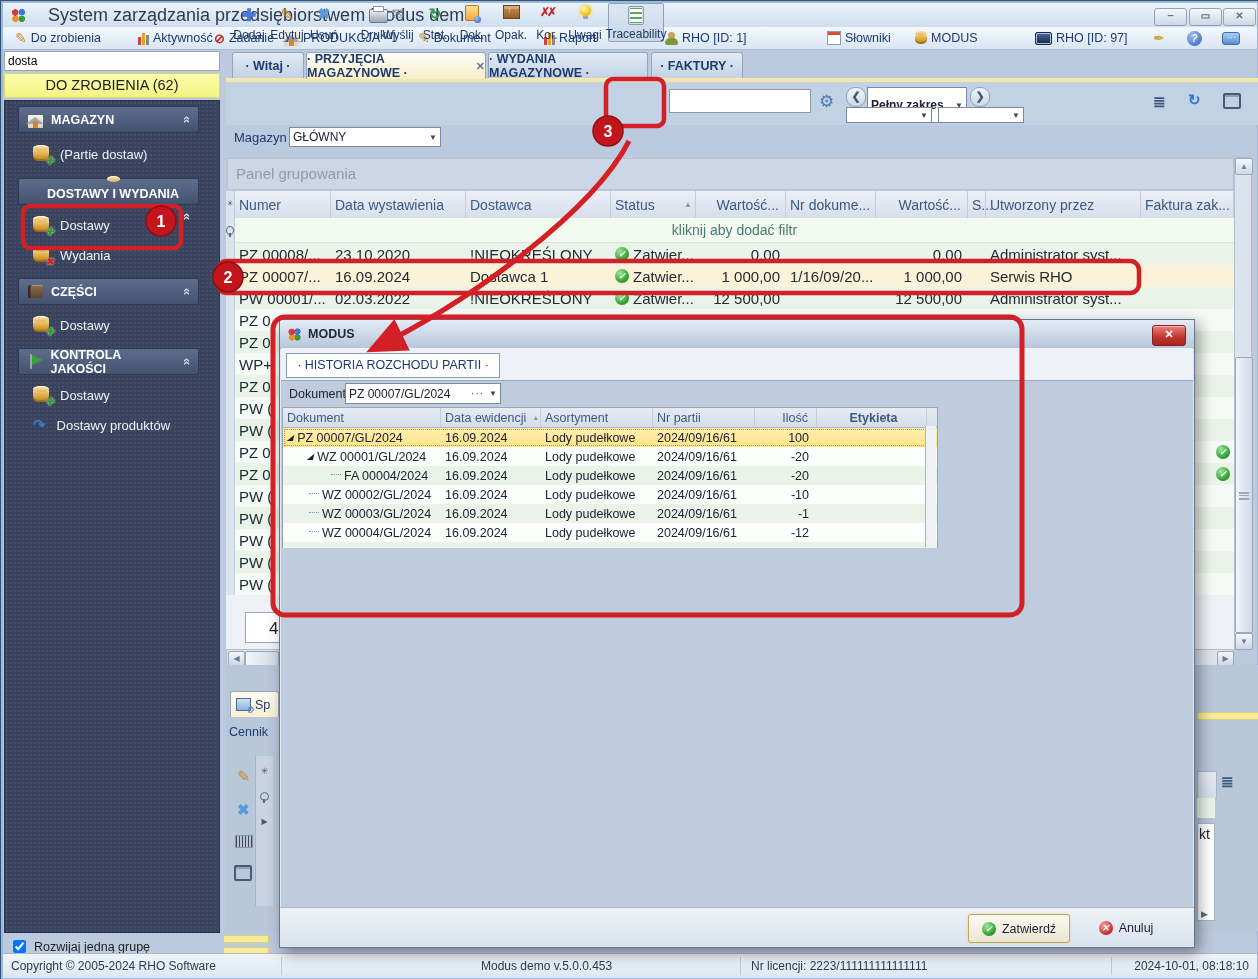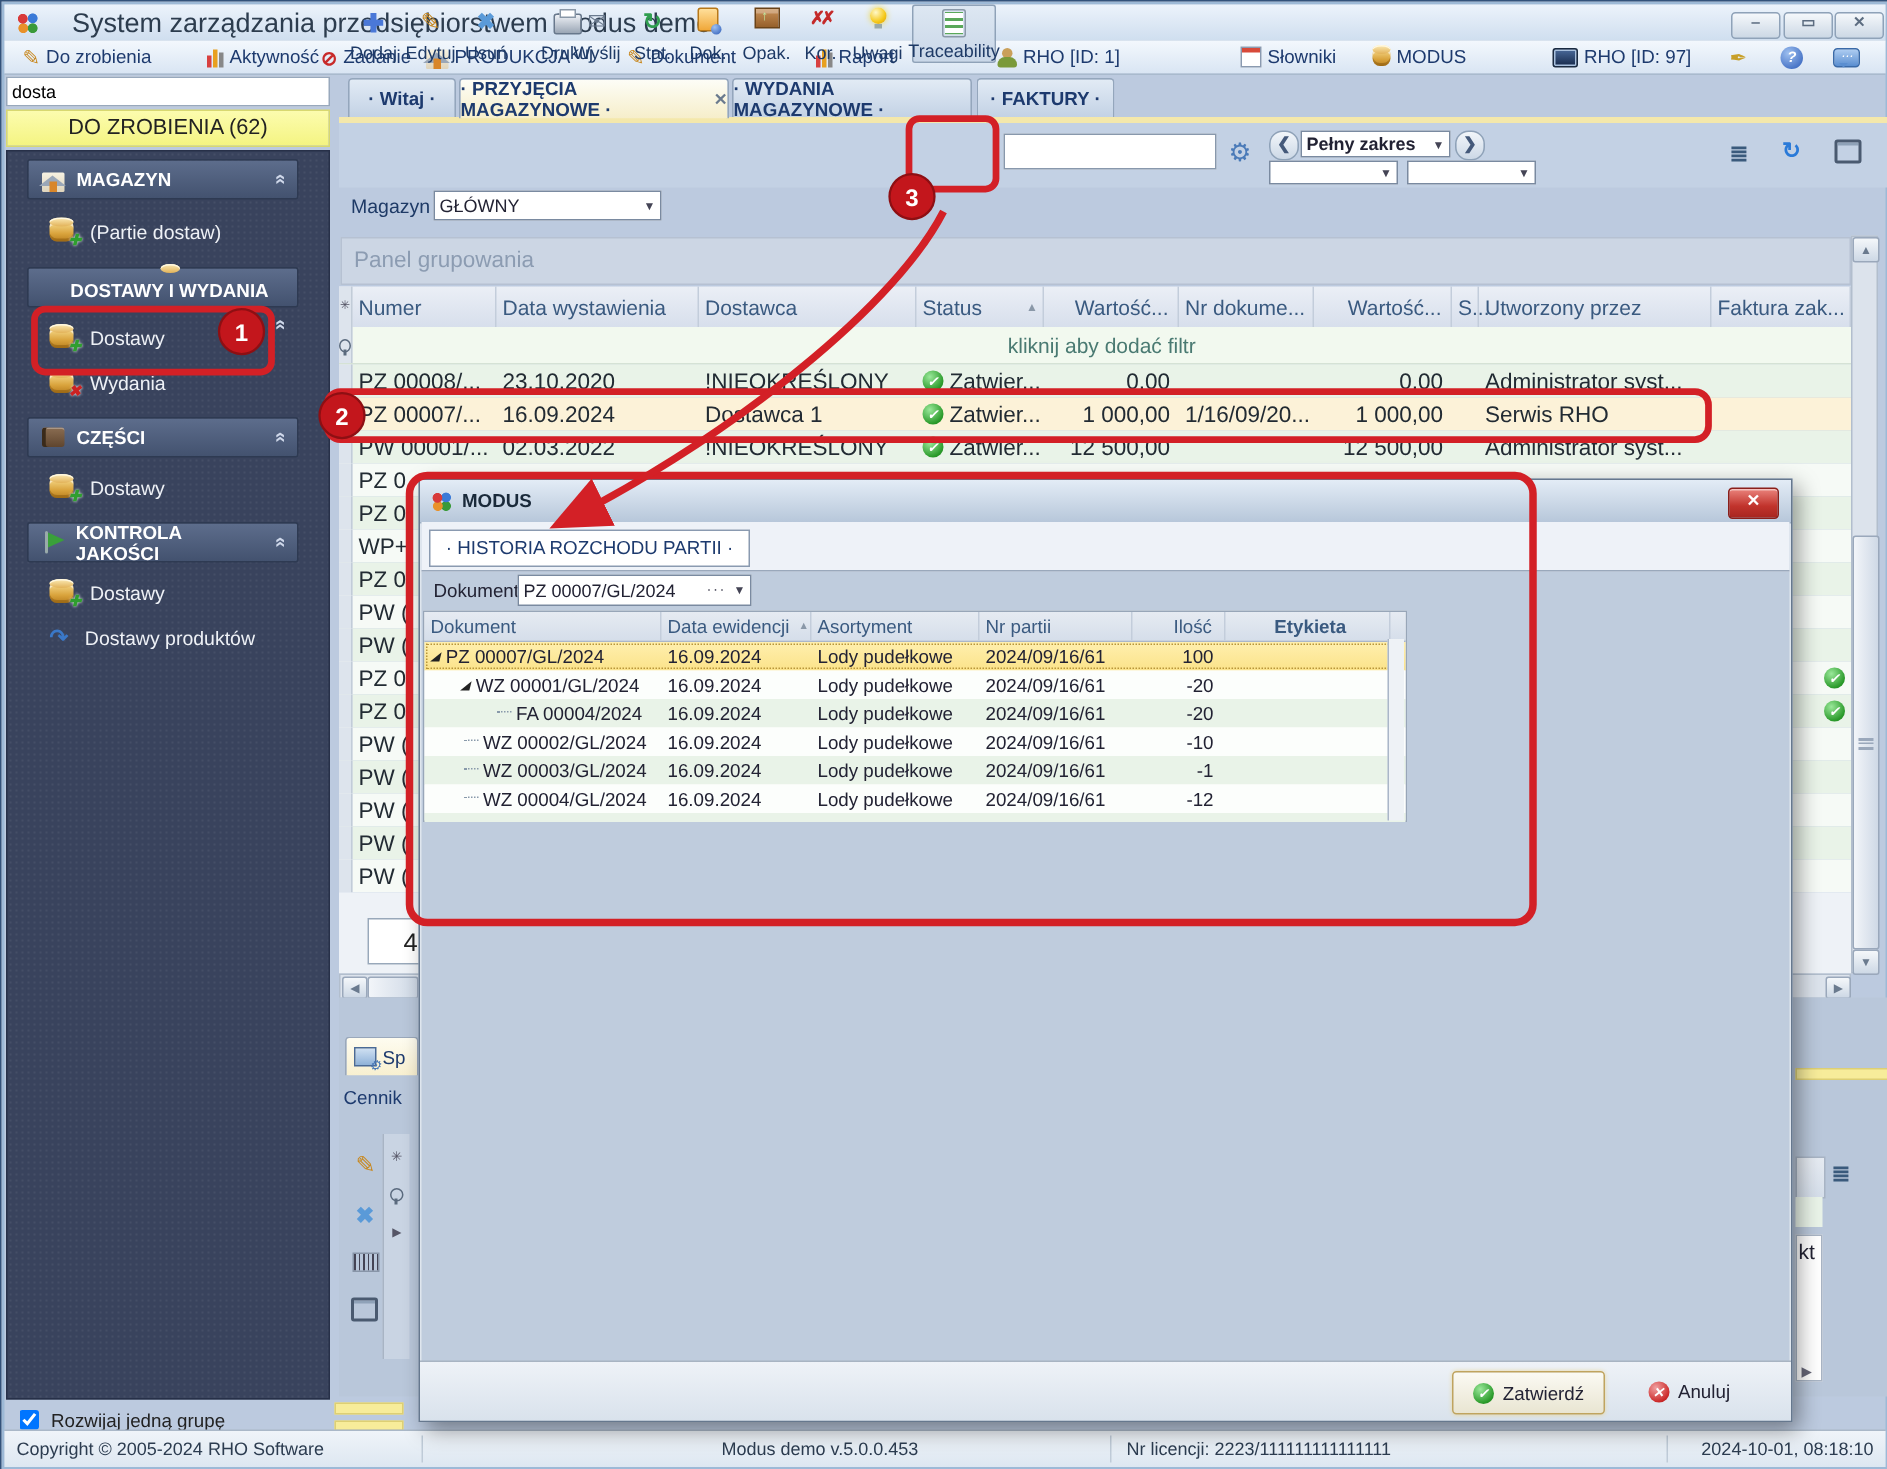--- a/index.html
+++ b/index.html
@@ -369,21 +369,21 @@
       <span>Uwagi</span>
     </div>
   <div class="tbtn pressed" style="left:607px;width:56px;">
       <i class="i trace"></i>
       <span>Traceability</span>
     </div>
 
   <div class="searchbox"></div>
   <span class="abs i gl gear" style="left:818px;top:90px;">⚙</span>
   <div class="navarr" style="left:845px;top:86px;">❮</div>
-  <div class="combo abs" style="left:866px;top:86px;width:100px;height:18px;font-weight:bold;">
+  <div class="combo abs" style="left:866px;top:86px;width:100px;height:36px;font-weight:bold;">
     <span>Pełny zakres</span>
       <span class="car">▼</span>
   </div>
   <div class="navarr" style="left:969px;top:86px;">❯</div>
   <div class="combo abs" style="left:845px;top:106px;width:86px;height:16px;">
       <span class="car">▼</span>
     </div>
   <div class="combo abs" style="left:937px;top:106px;width:86px;height:16px;">
       <span class="car">▼</span>
     </div>

